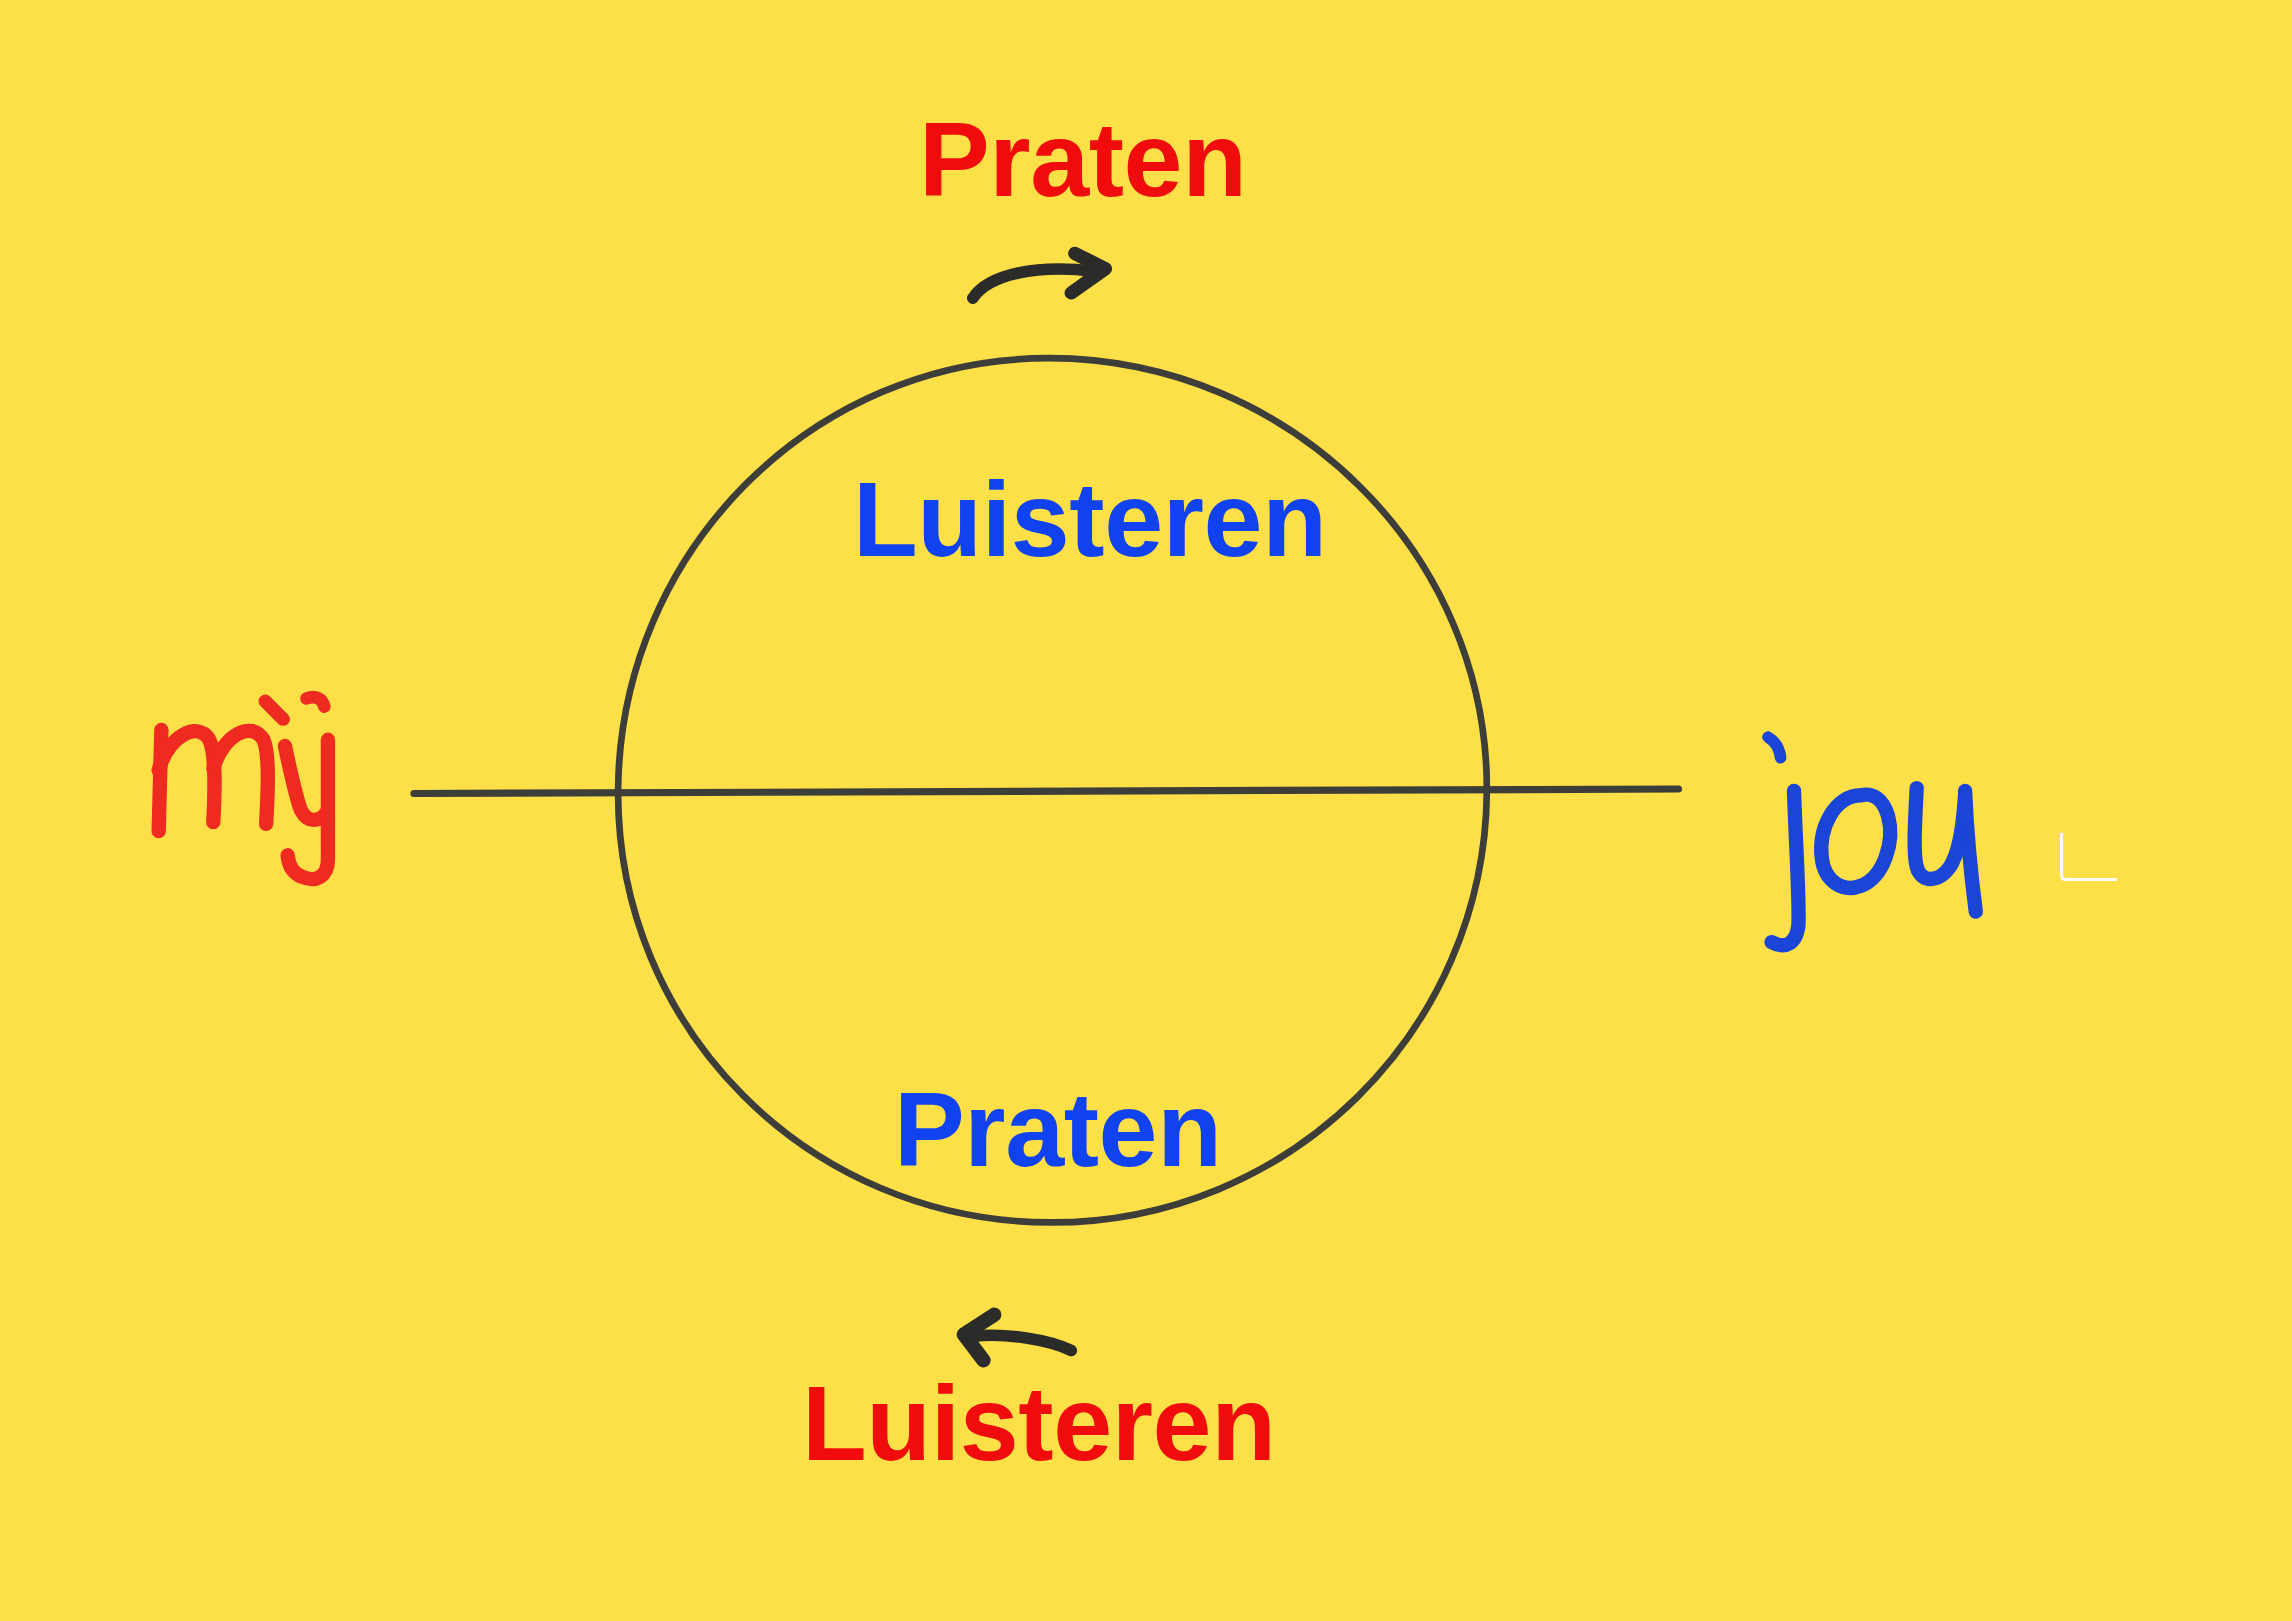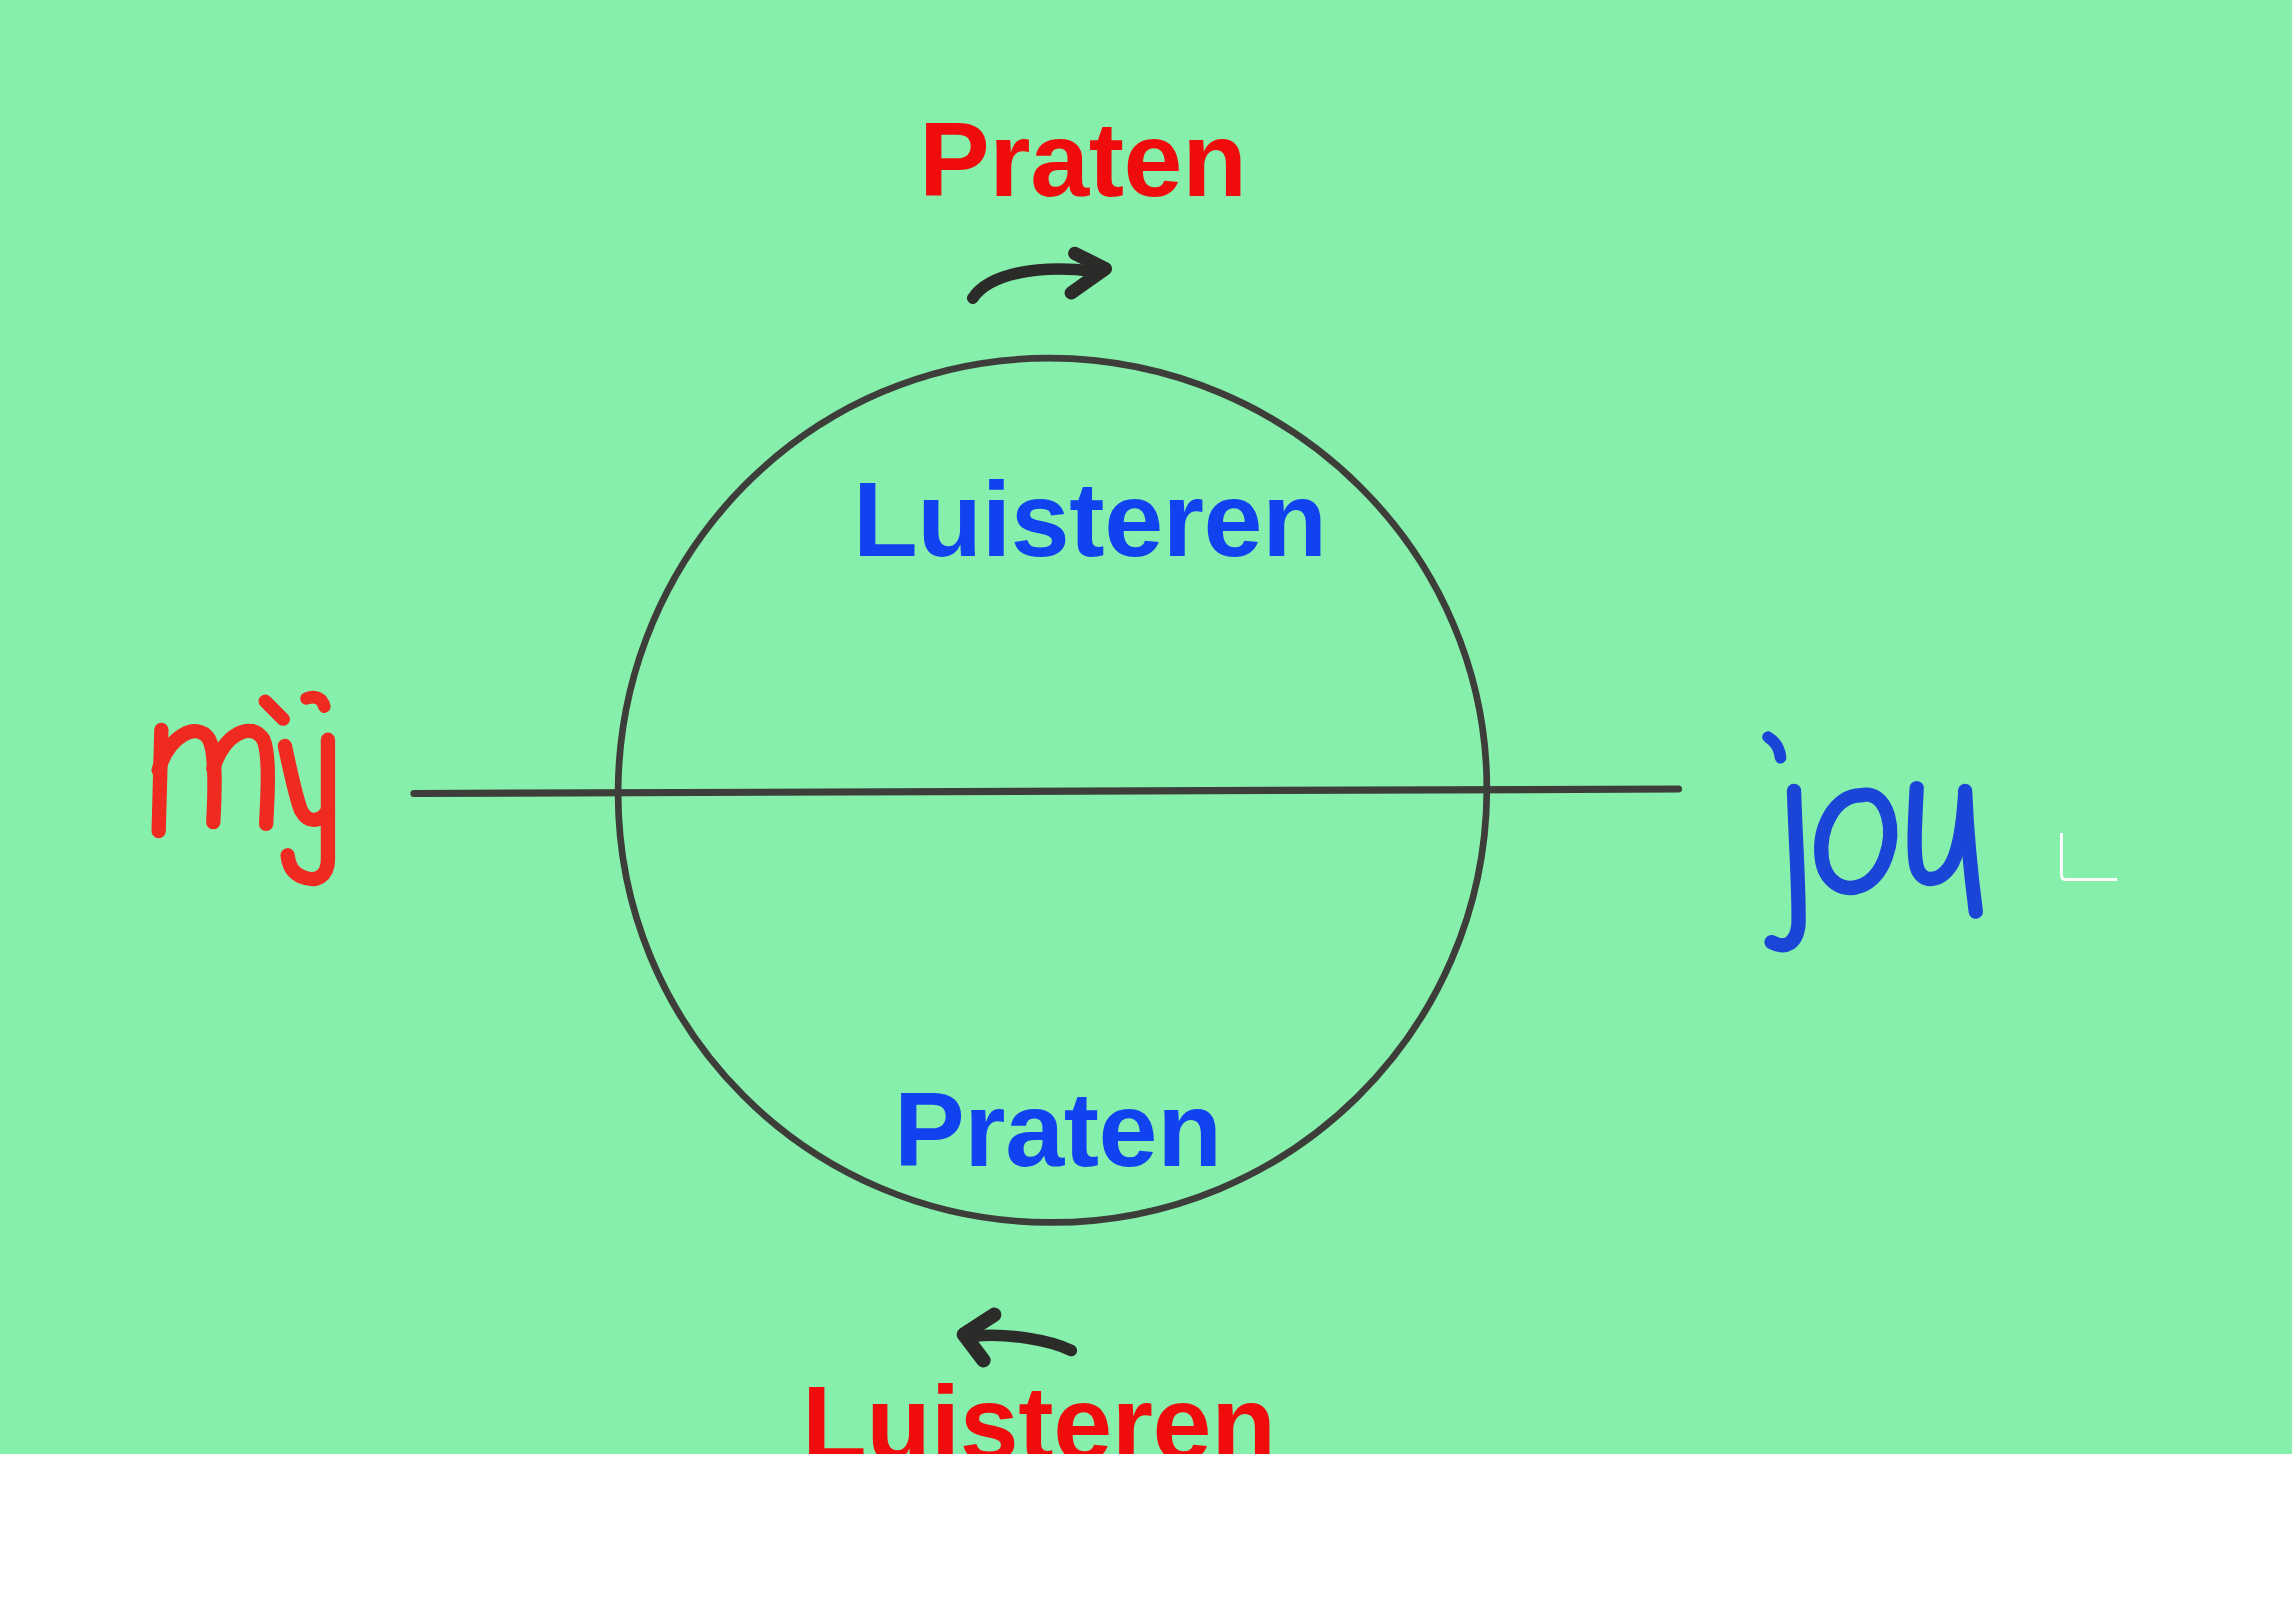--- a/index.html
+++ b/index.html
@@ -7,22 +7,22 @@
     margin: 0;
     padding: 0;
     background: #ffffff;
   }
   body {
     font-family: "Liberation Sans", sans-serif;
   }
   #canvas {
     position: relative;
     width: 2293px;
-    height: 1454px;
-    background: #86efac;
+    height: 1621px;
+    background: #fde047;
     overflow: hidden;
   }
   
   .label {
     position: absolute;
     font-family: "Liberation Sans", sans-serif;
     font-weight: bold;
     white-space: nowrap;
     line-height: 1;
     letter-spacing: -0.4px;

